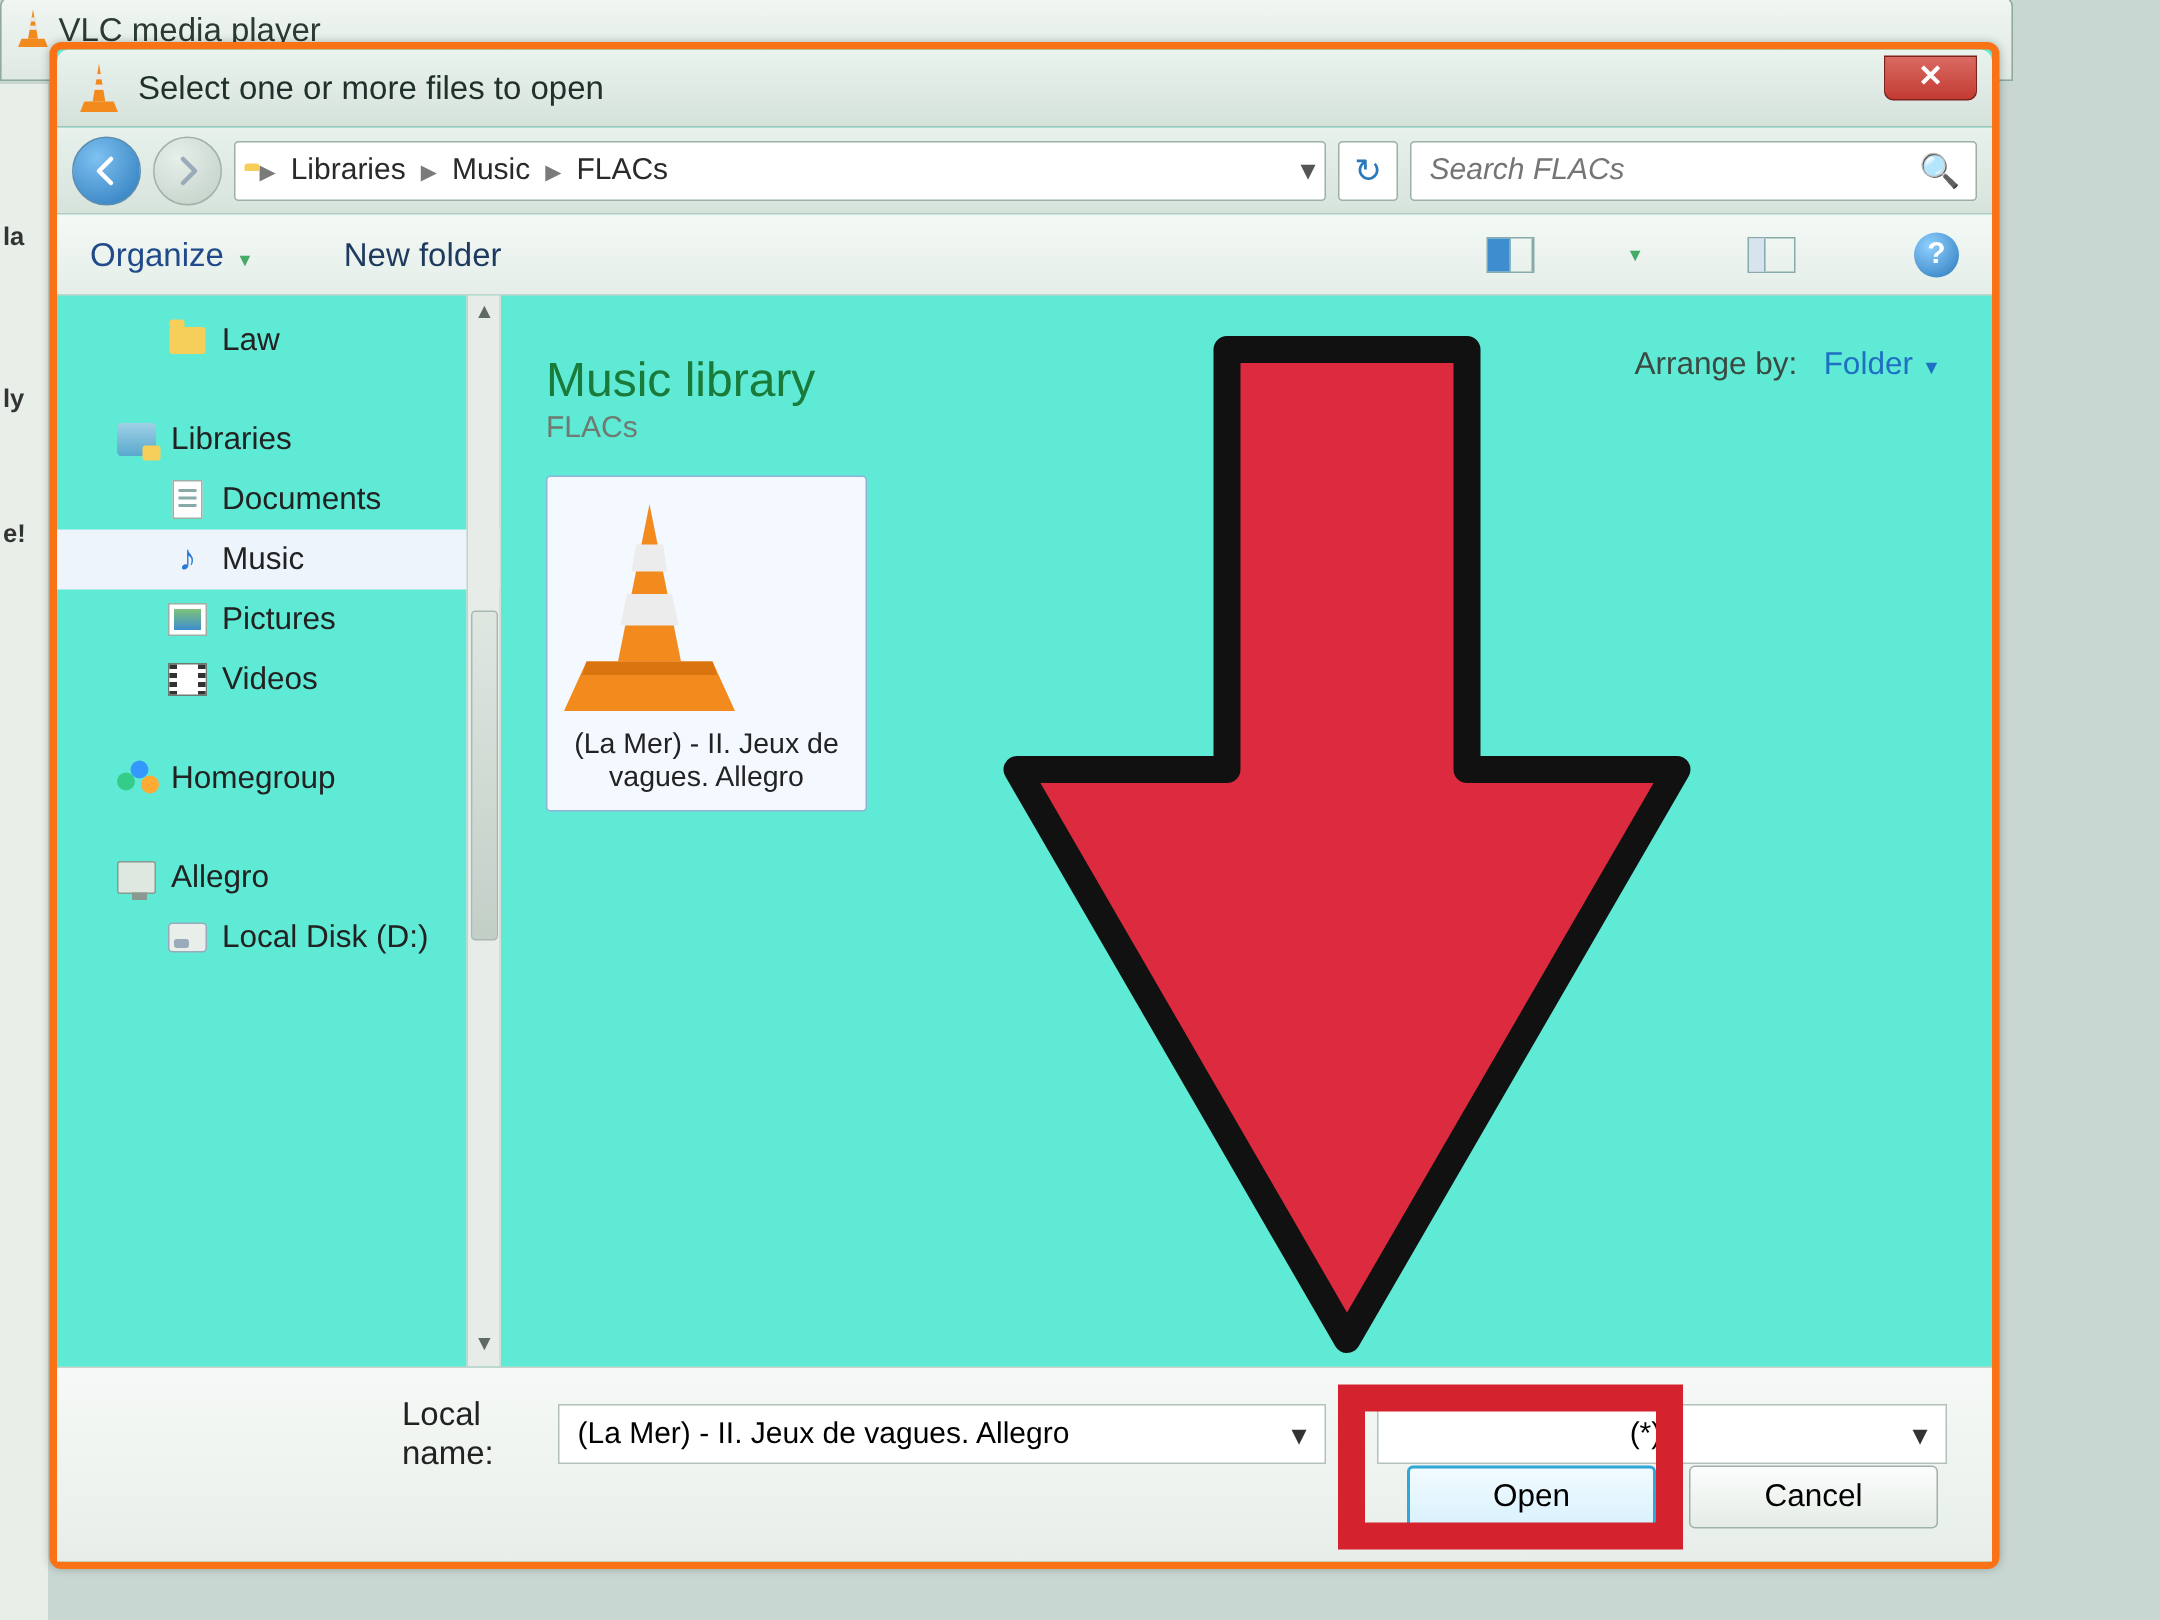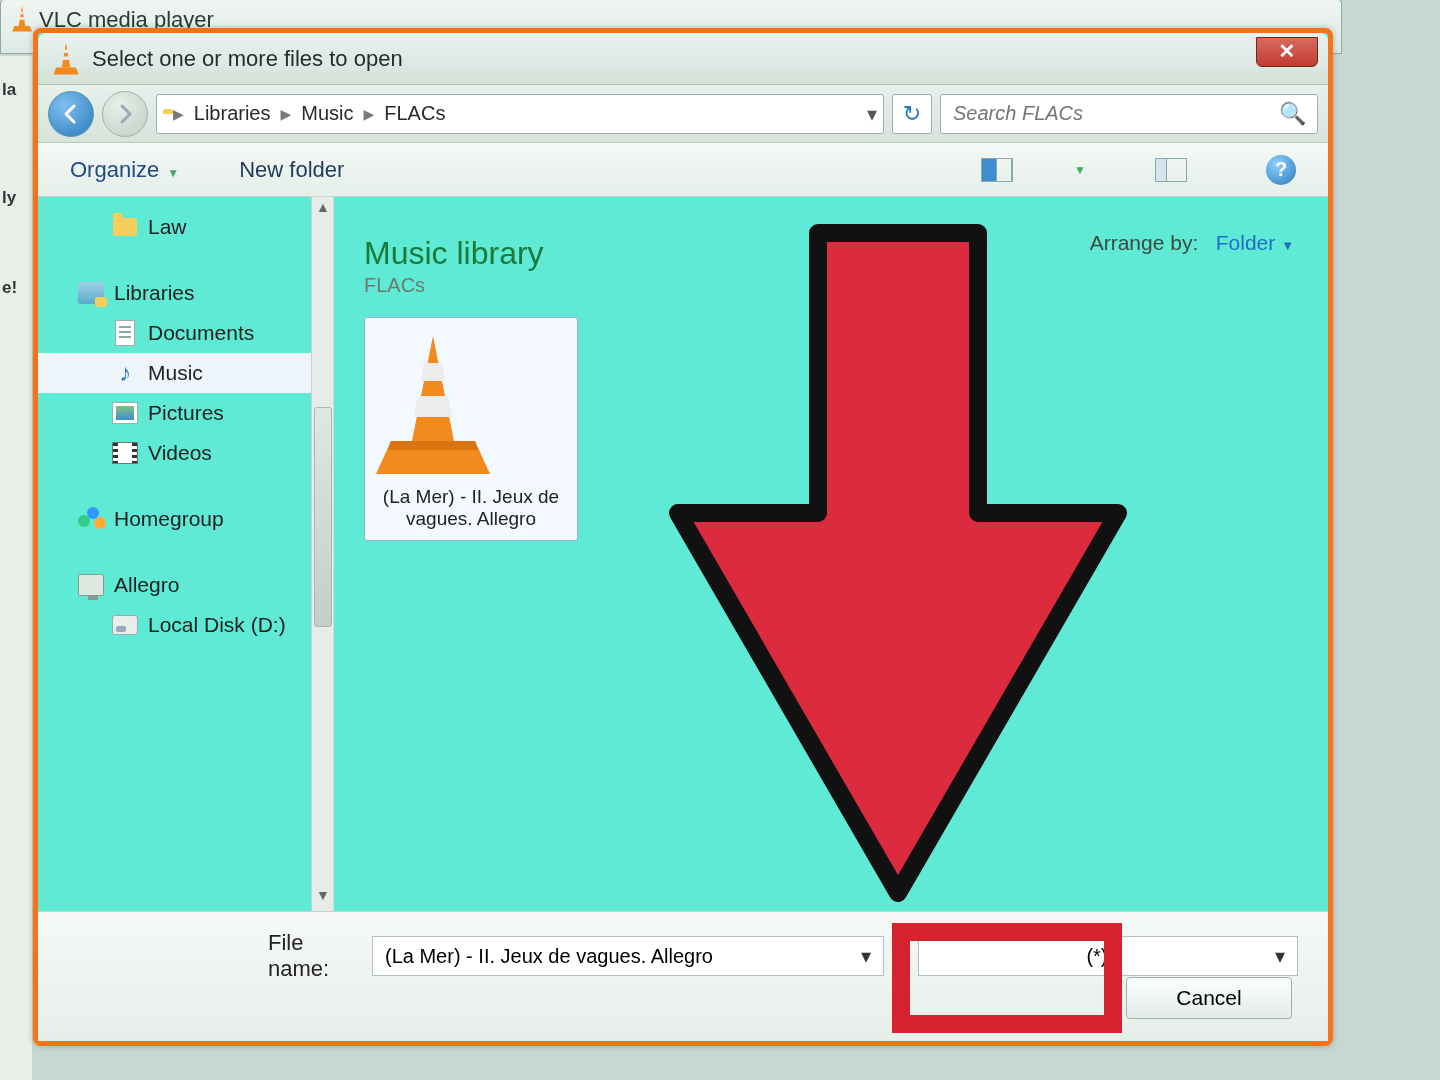--- a/index.html
+++ b/index.html
@@ -39,21 +39,21 @@
   .crumbs .dd{margin-left:auto;color:#555}
   .refresh{width:40px;height:40px;border:1px solid #9cb0a5;border-radius:3px;background:#fff;
     display:flex;align-items:center;justify-content:center;color:#2a79bb;font-size:22px}
   .searchbox{width:378px;height:40px;border:1px solid #9cb0a5;border-radius:3px;background:#fff;
     display:flex;align-items:center;padding:0 10px}
   .searchbox input{flex:1;border:0;outline:0;font-size:20px;font-style:italic;color:#8a8a8a}
   .searchbox .mag{color:#2a79bb;font-size:22px}
 
   
   .toolbar{height:54px;background:linear-gradient(#f4f9f6,#e5eee8);border-bottom:1px solid #c6d4cb;
-    display:flex;align-items:center;padding:0 32px;gap:60px;font-size:22px;color:#1f3a5f}
+    display:flex;align-items:center;padding:0 22px;gap:60px;font-size:22px;color:#1f3a5f}
   .toolbar .spacer{flex:1}
   .toolbar .org{color:#214a8a}
   .toolbar .tri{font-size:12px;color:#4a6;margin-left:8px}
   .toolbar .iconbtn{width:34px;height:30px;display:inline-flex;align-items:center;justify-content:center;margin-left:8px}
   .help{width:30px;height:30px;border-radius:50%;background:radial-gradient(circle at 35% 30%,#8fd0ff,#2a79bb);
     color:#fff;font-weight:bold;display:inline-flex;align-items:center;justify-content:center;margin-left:18px;font-size:20px}
 
   
   .body{position:absolute;left:0;top:164px;right:0;bottom:130px;display:flex}
   .tree{width:296px;border-right:1px solid #d4ddd7;padding:10px 0 0 0;position:relative;font-size:21px;color:#222}
@@ -137,21 +137,21 @@
     <svg viewBox="0 0 40 50" width="22">
         <path d="M20 2 26 38 14 38Z" fill="#f28a1e"></path>
         <rect x="16" y="12" width="8" height="5" fill="#e8e8e8"></rect>
         <rect x="14.5" y="22" width="11" height="5" fill="#e8e8e8"></rect>
         <path d="M6 38 34 38 38 48 2 48Z" fill="#f28a1e"></path>
       </svg>
   </span>
   <span>VLC media player</span>
 </div>
 <div class="left-strip">
-  <div style="margin-top:24px;font-weight:bold">la</div>
+  <div style="margin-top:92px;font-weight:bold">la</div>
   <div style="margin-top:88px;font-weight:bold">ly</div>
   <div style="margin-top:70px;font-weight:bold">e!</div>
 </div>
 
 <div class="dialog">
 
   <div class="titlebar">
     <span class="cone cone-mini">
       <svg viewBox="0 0 40 50" width="28">
           <path d="M20 2 26 38 14 38Z" fill="#f28a1e"></path>
@@ -306,31 +306,32 @@
             <path d="M12 74 68 74 70 80 10 80Z" fill="#d9740f"></path>
           </svg>
         </span>
         <div style="margin-top:6px">(La Mer) - II. Jeux de vagues. Allegro</div>
       </div>
     </div>
   </div>
 
   <div class="bottom">
     <div class="row">
-      <label style="margin-left:200px">File name:</label>
+      <label style="margin-left:200px">Local name:</label>
       <div class="fn">
         <span>(La Mer) - II. Jeux de vagues. Allegro</span>
         <span class="dd">▾</span>
       </div>
       <div class="filter">
         <span style="margin-left:auto;margin-right:12px">(*)</span>
         <span class="dd">▾</span>
       </div>
     </div>
     <div class="btns">
+      <div class="btn open">Open</div>
       <div class="btn">Cancel</div>
     </div>
   </div>
 
   <div class="hl"></div>
 
   <svg class="bigarrow" width="460" height="720" viewBox="0 0 460 720">
     <path d="M150 20
              L310 20
              L310 300

